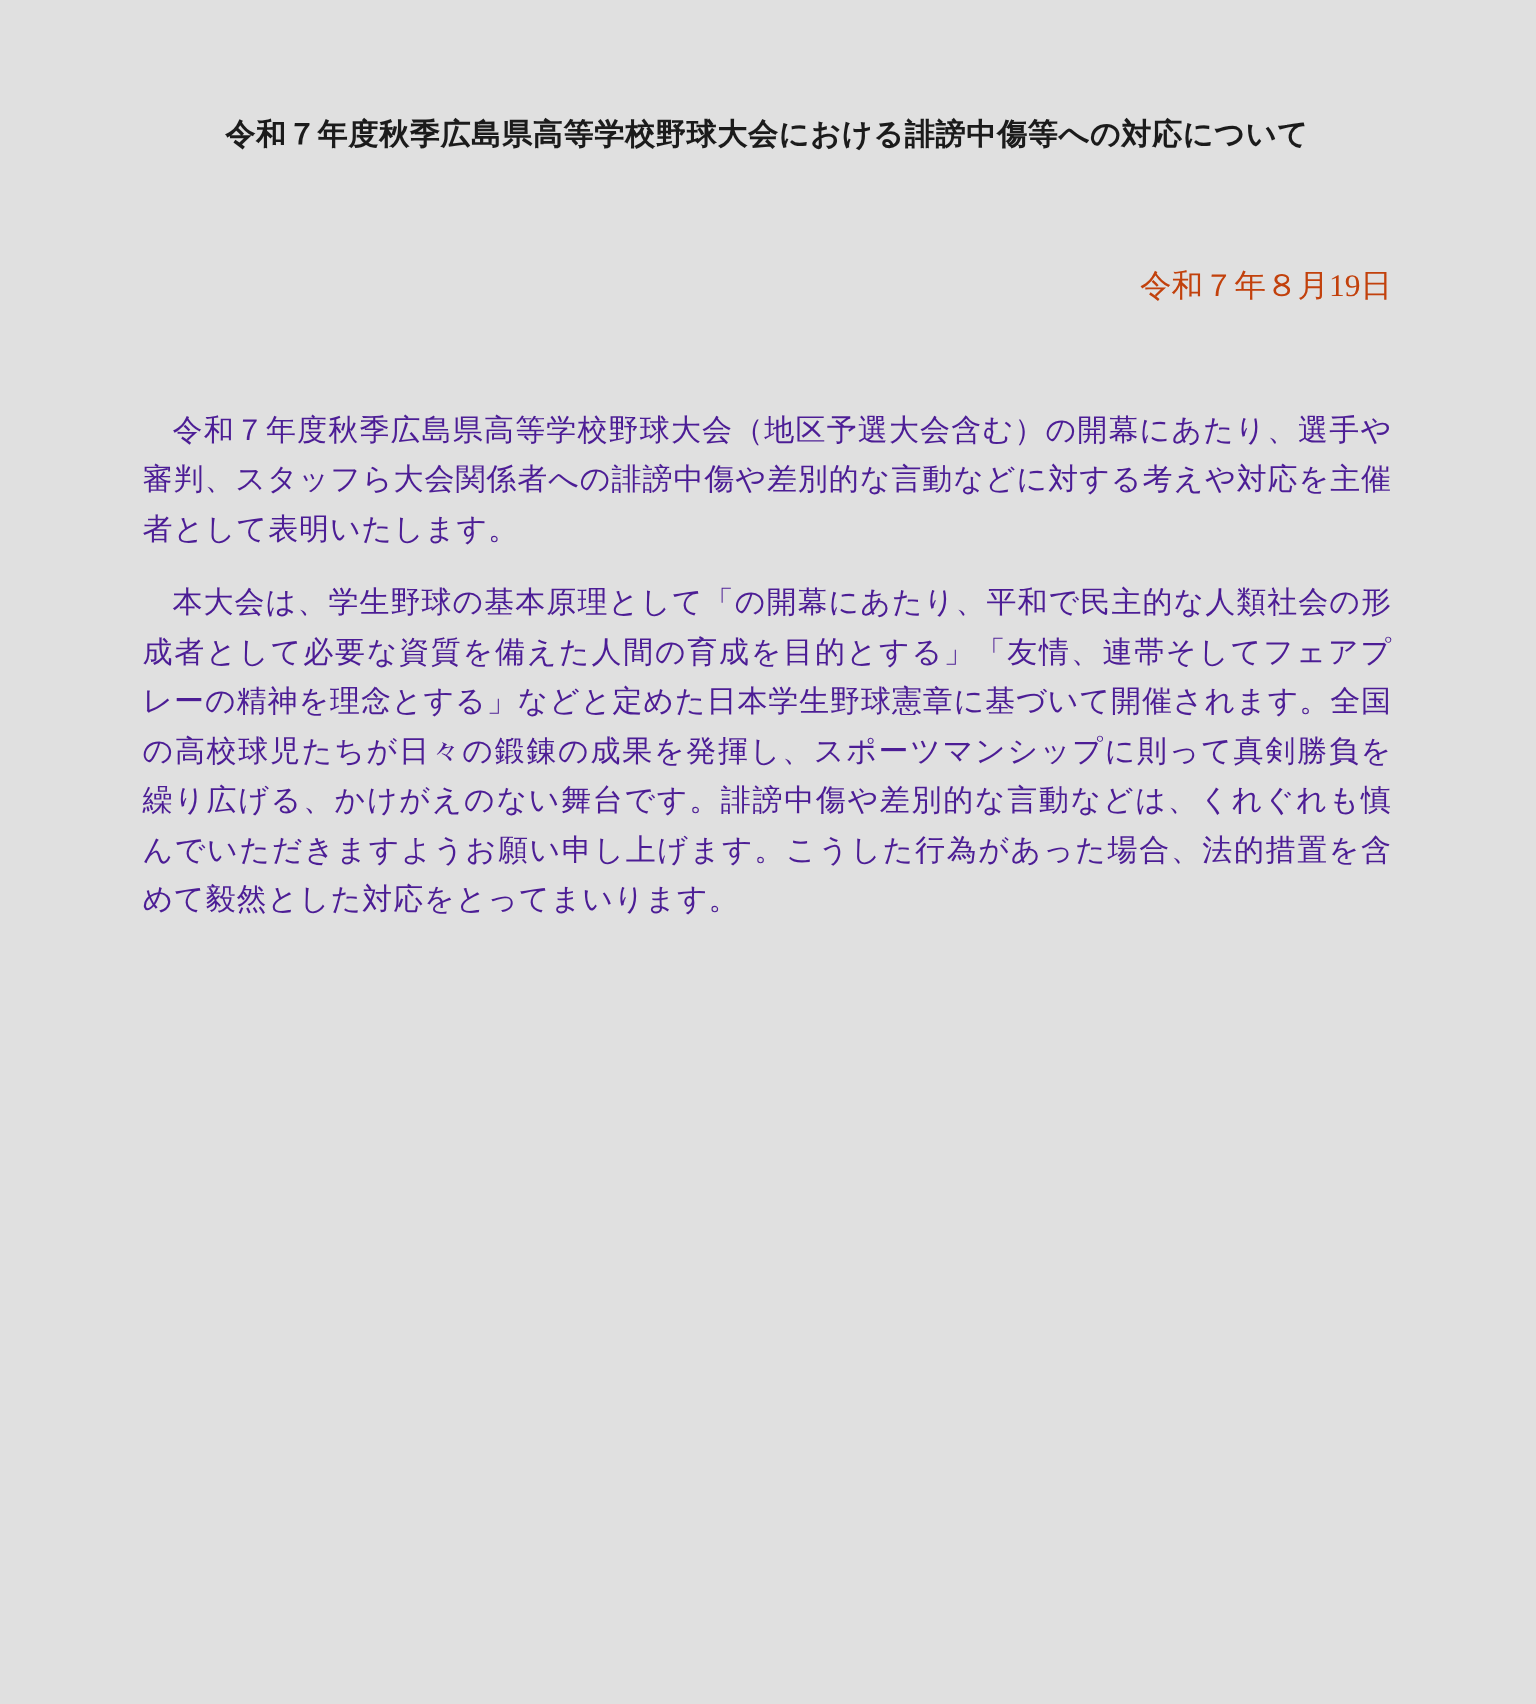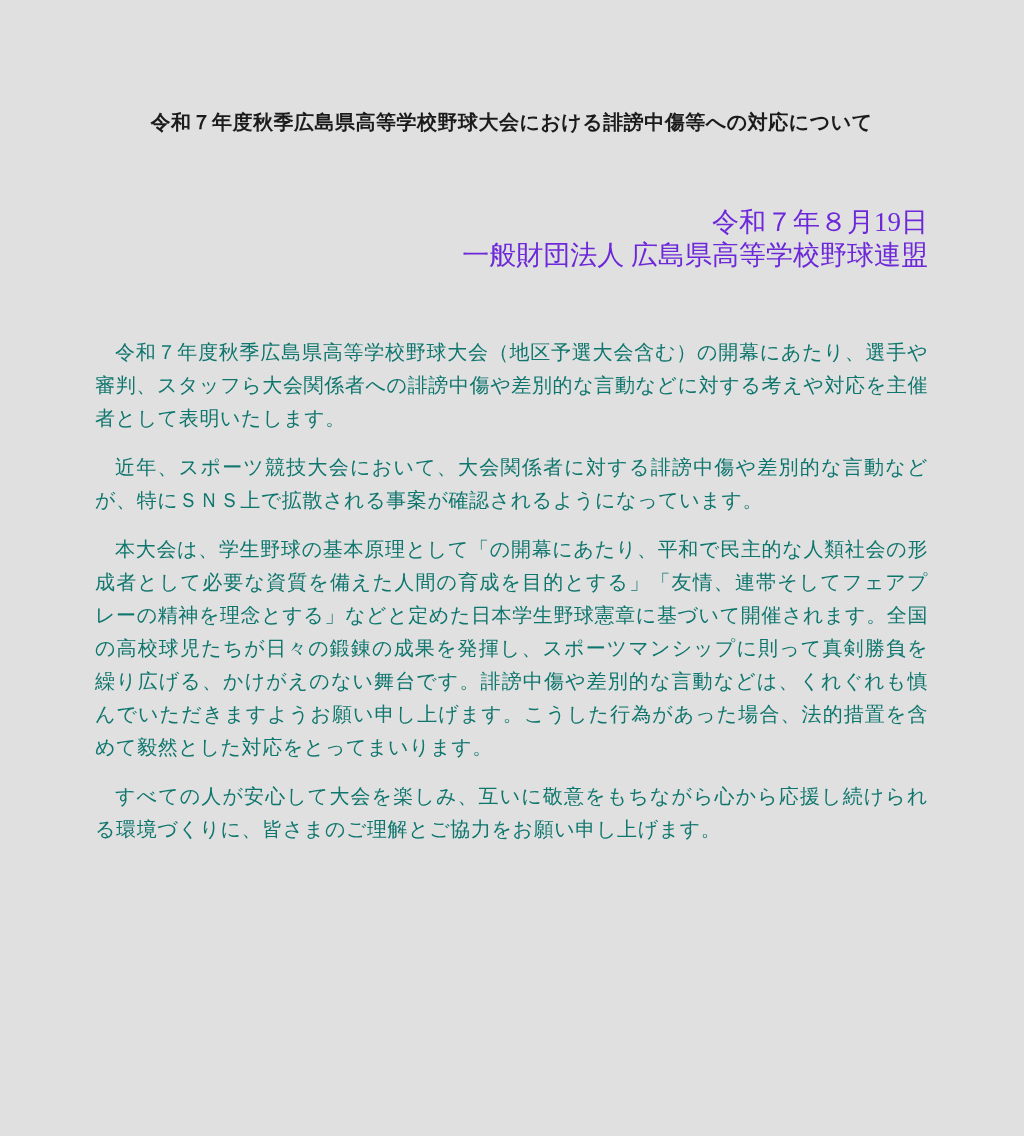--- a/index.html
+++ b/index.html
@@ -12,68 +12,65 @@
     min-height: 1136px;
     background: #e0e0e0;
     font-family: "Liberation Serif", "DejaVu Serif", serif;
     color: #2e2e2e;
     -webkit-font-smoothing: antialiased;
   }
   .doc {
     width: 1024px;
     min-height: 1136px;
     box-sizing: border-box;
-    padding: 108px 96px 60px 95px;
+    padding: 76px 96px 60px 95px;
   }
   .title {
     margin: 0;
     font-family: "Liberation Sans", "DejaVu Sans", sans-serif;
     font-weight: bold;
     font-size: 20px;
     line-height: 28px;
     letter-spacing: 0.5px;
     color: #1b1b1b;
     text-align: center;
   }
   .meta {
     margin-top: 70px;
     text-align: right;
-    font-size: 27px;
+    font-size: 21px;
     line-height: 33px;
-    color: #6d28d9;
+    color: #c2410c;
   }
   .bodytext {
     margin-top: 64px;
     font-size: 20px;
     line-height: 33px;
     letter-spacing: 0.6px;
     text-align: justify;
     text-justify: inter-ideograph;
-    color: #0f766e;
+    color: #4c1d95;
   }
   .bodytext p {
     margin: 0 0 16px 0;
     text-indent: 1em;
   }
   .bodytext p:last-child {
     margin-bottom: 0;
   }
 </style>
 </head>
 <body>
 
 <div class="doc">
 
   <h1 class="title">令和７年度秋季広島県高等学校野球大会における誹謗中傷等への対応について</h1>
 
   <div class="meta">
     <div>令和７年８月19日</div>
-    <div>一般財団法人 広島県高等学校野球連盟</div>
   </div>
 
   <div class="bodytext">
     <p>令和７年度秋季広島県高等学校野球大会（地区予選大会含む）の開幕にあたり、選手や審判、スタッフら大会関係者への誹謗中傷や差別的な言動などに対する考えや対応を主催者として表明いたします。</p>
-    <p>近年、スポーツ競技大会において、大会関係者に対する誹謗中傷や差別的な言動などが、特にＳＮＳ上で拡散される事案が確認されるようになっています。</p>
     <p>本大会は、学生野球の基本原理として「の開幕にあたり、平和で民主的な人類社会の形成者として必要な資質を備えた人間の育成を目的とする」「友情、連帯そしてフェアプレーの精神を理念とする」などと定めた日本学生野球憲章に基づいて開催されます。全国の高校球児たちが日々の鍛錬の成果を発揮し、スポーツマンシップに則って真剣勝負を繰り広げる、かけがえのない舞台です。誹謗中傷や差別的な言動などは、くれぐれも慎んでいただきますようお願い申し上げます。こうした行為があった場合、法的措置を含めて毅然とした対応をとってまいります。</p>
-    <p>すべての人が安心して大会を楽しみ、互いに敬意をもちながら心から応援し続けられる環境づくりに、皆さまのご理解とご協力をお願い申し上げます。</p>
   </div>
 
 </div>
 
 </body></html>

